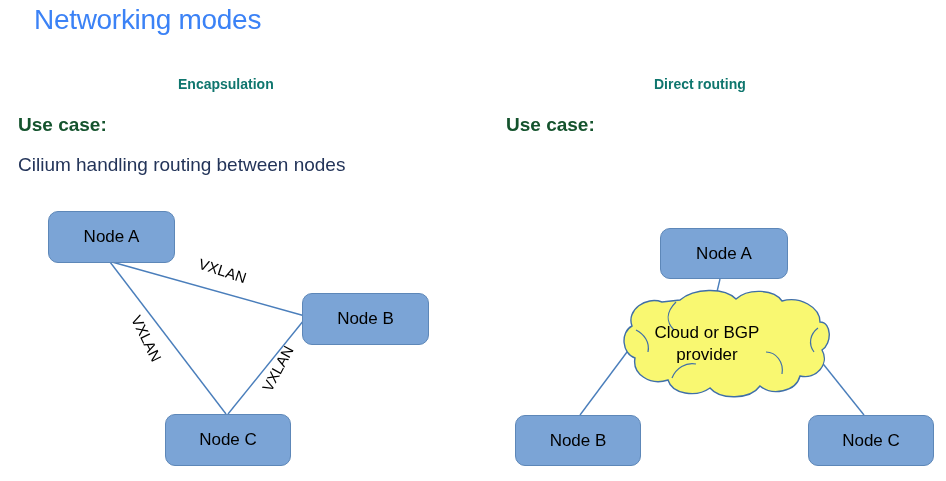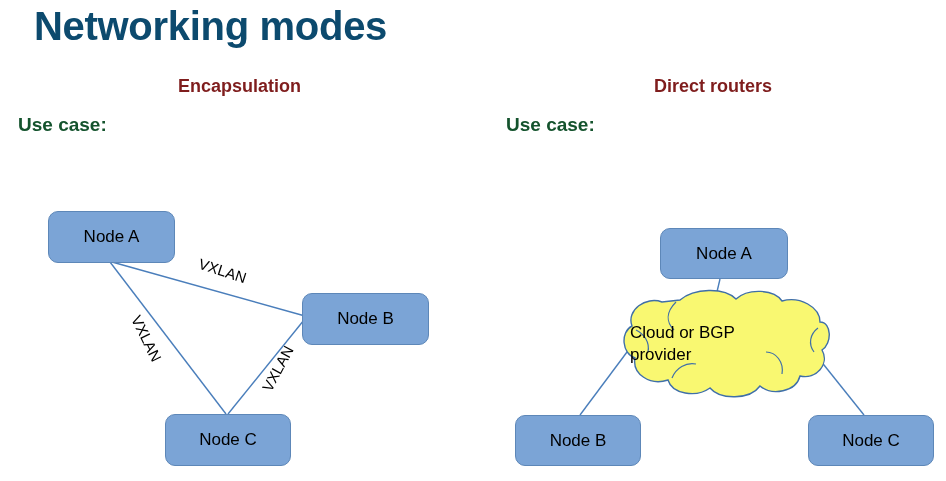--- a/index.html
+++ b/index.html
@@ -18,31 +18,31 @@
   .slide {
     position: absolute;
     inset: 0;
     width: 946px;
     height: 481px;
   }
   #slide-title {
     position: absolute;
     left: 34px;
     top: 4px;
-    font-size: 40px;
+    font-size: 28px;
+    font-weight: normal;
+    color: #3b82f6;
+    letter-spacing: -0.3px;
+    white-space: nowrap;
+  }
+  .col-heading {
+    position: absolute;
+    font-size: 14px;
     font-weight: bold;
-    color: #0c4a6e;
-    letter-spacing: -0.3px;
-    white-space: nowrap;
-  }
-  .col-heading {
-    position: absolute;
-    font-size: 18px;
-    font-weight: bold;
-    color: #7f1d1d;
+    color: #0f766e;
     white-space: nowrap;
   }
   #heading-left  { left: 178px; top: 76px; }
   #heading-right { left: 654px; top: 76px; }
 
   .usecase-label {
     position: absolute;
     font-size: 19px;
     font-weight: bold;
     color: #14532d;
@@ -105,37 +105,38 @@
   #vxlan-ab { left: 198px; top: 262px; transform: rotate(18deg); }
   #vxlan-ac { left: 122px; top: 330px; transform: rotate(64deg); }
   #vxlan-bc { left: 253px; top: 360px; transform: rotate(-62deg); }
 
   
   #cloud-label {
     position: absolute;
     left: 150px;
     top: 322px;
     width: 154px;
-    text-align: left;
+    text-align: center;
     font-size: 17px;
     color: #000000;
     line-height: 22px;
   }
 </style>
 </head>
 <body>
 
 <div class="slide">
 
   <div id="slide-title">Networking modes</div>
 
   <div class="col-heading" id="heading-left">Encapsulation</div>
 
   <div class="usecase-label" id="usecase-label-left">Use case:</div>
 
+  <div class="usecase-text" id="usecase-text-left">Cilium handling routing between nodes</div>
 
   <div class="diagram" id="diagram-encapsulation">
 
     <svg width="480" height="481" viewBox="0 0 480 481">
 
       <line x1="112" y1="262" x2="305" y2="316" stroke="#4a7ebb" stroke-width="1.4"></line>
 
       <line x1="110" y1="262" x2="226" y2="414" stroke="#4a7ebb" stroke-width="1.4"></line>
 
       <line x1="304" y1="320" x2="228" y2="414" stroke="#4a7ebb" stroke-width="1.4"></line>
@@ -153,21 +154,21 @@
       <span>Node C</span>
     </div>
 
     <div class="edge-label" id="vxlan-ab">VXLAN</div>
 
     <div class="edge-label" id="vxlan-ac">VXLAN</div>
 
     <div class="edge-label" id="vxlan-bc">VXLAN</div>
   </div>
 
-  <div class="col-heading" id="heading-right">Direct routers</div>
+  <div class="col-heading" id="heading-right">Direct routing</div>
 
   <div class="usecase-label" id="usecase-label-right">Use case:</div>
 
 
   <div class="diagram" id="diagram-direct">
 
     <svg width="466" height="481" viewBox="0 0 466 481">
 
       <line x1="240" y1="279" x2="228" y2="330" stroke="#4a7ebb" stroke-width="1.4"></line>
       <line x1="150" y1="348" x2="100" y2="415" stroke="#4a7ebb" stroke-width="1.4"></line>

